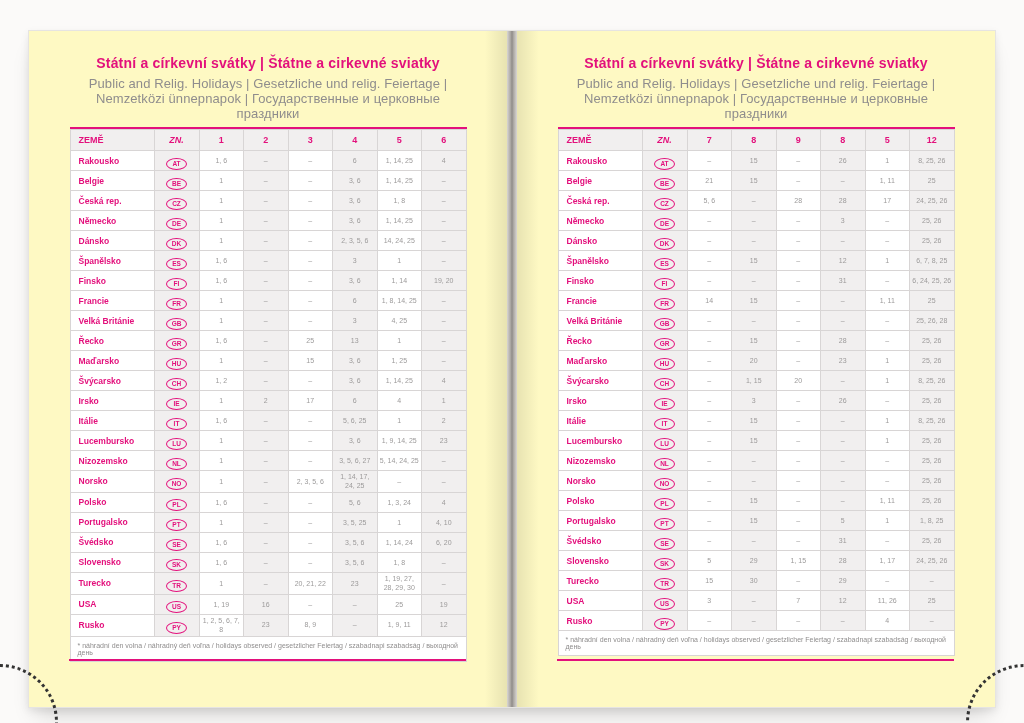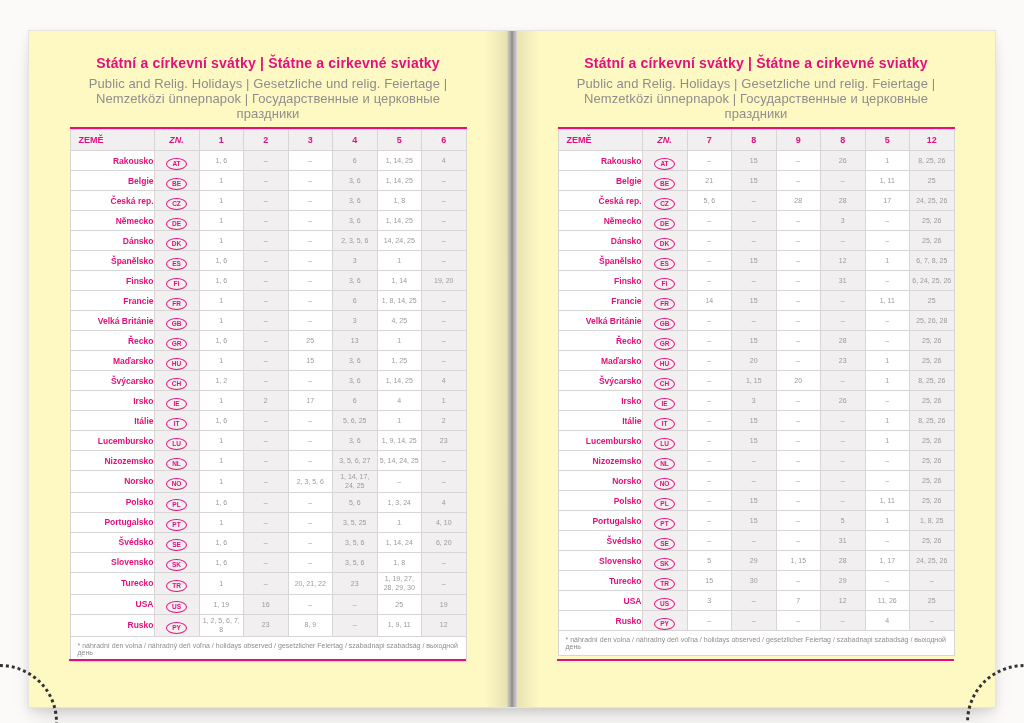--- a/index.html
+++ b/index.html
@@ -65,21 +65,21 @@
   }
   .holiday-table th{
     height:21px;background:var(--shade);color:var(--accent);
     font-size:9px;font-weight:bold;text-align:center;
   }
   .holiday-table th.col-country{width:84px;text-align:left;padding-left:8px;}
   .holiday-table th.col-code{width:45px;font-style:italic;}
   .holiday-table td{height:20px;}
   .holiday-table td.country{
     color:var(--accent);font-weight:bold;font-size:8.5px;
-    text-align:right;padding-left:8px;background:#fff;
+    text-align:left;padding-left:8px;background:#fff;
   }
   .holiday-table td.code{background:var(--shade);text-align:center;}
   .oval{
     display:inline-block;min-width:21px;padding:1px 4px;
     border:1px solid var(--accent);border-radius:50%;
     color:var(--accent);font-size:6.5px;font-weight:bold;line-height:8px;
   }
   .holiday-table td.val{
     color:var(--val-text);font-size:7px;text-align:center;
     line-height:1.35;padding:1px 2px;background:#fff;

